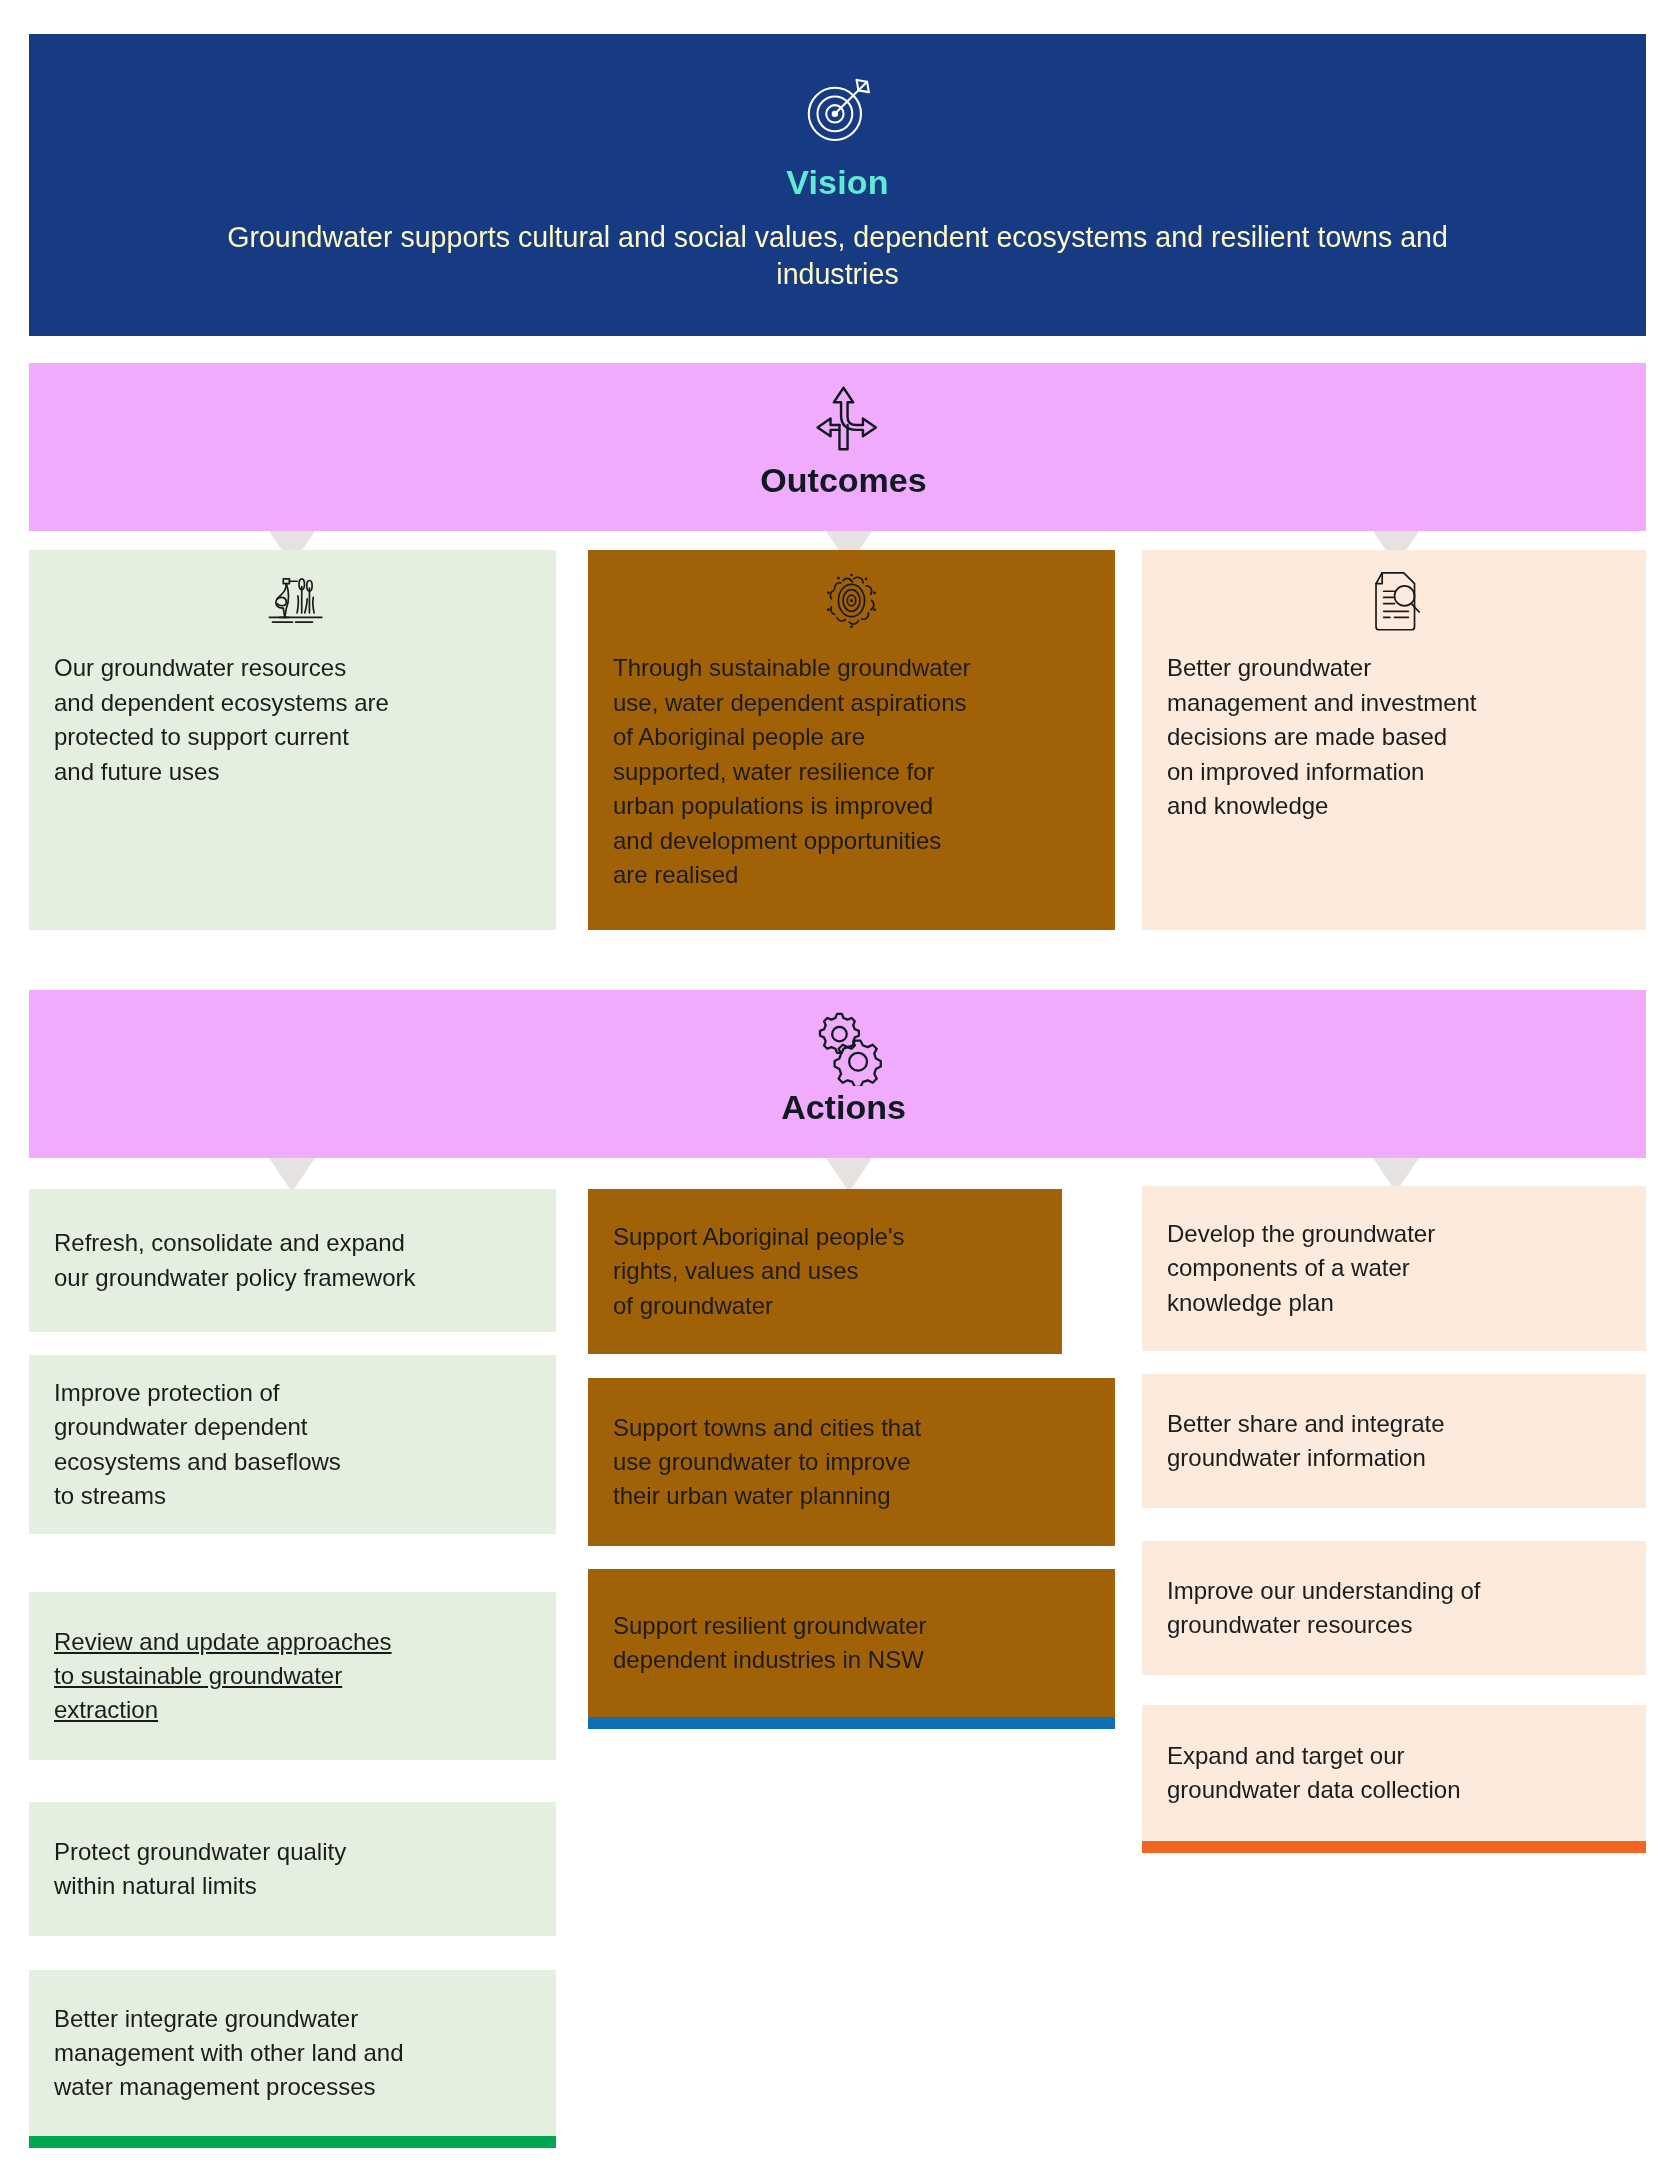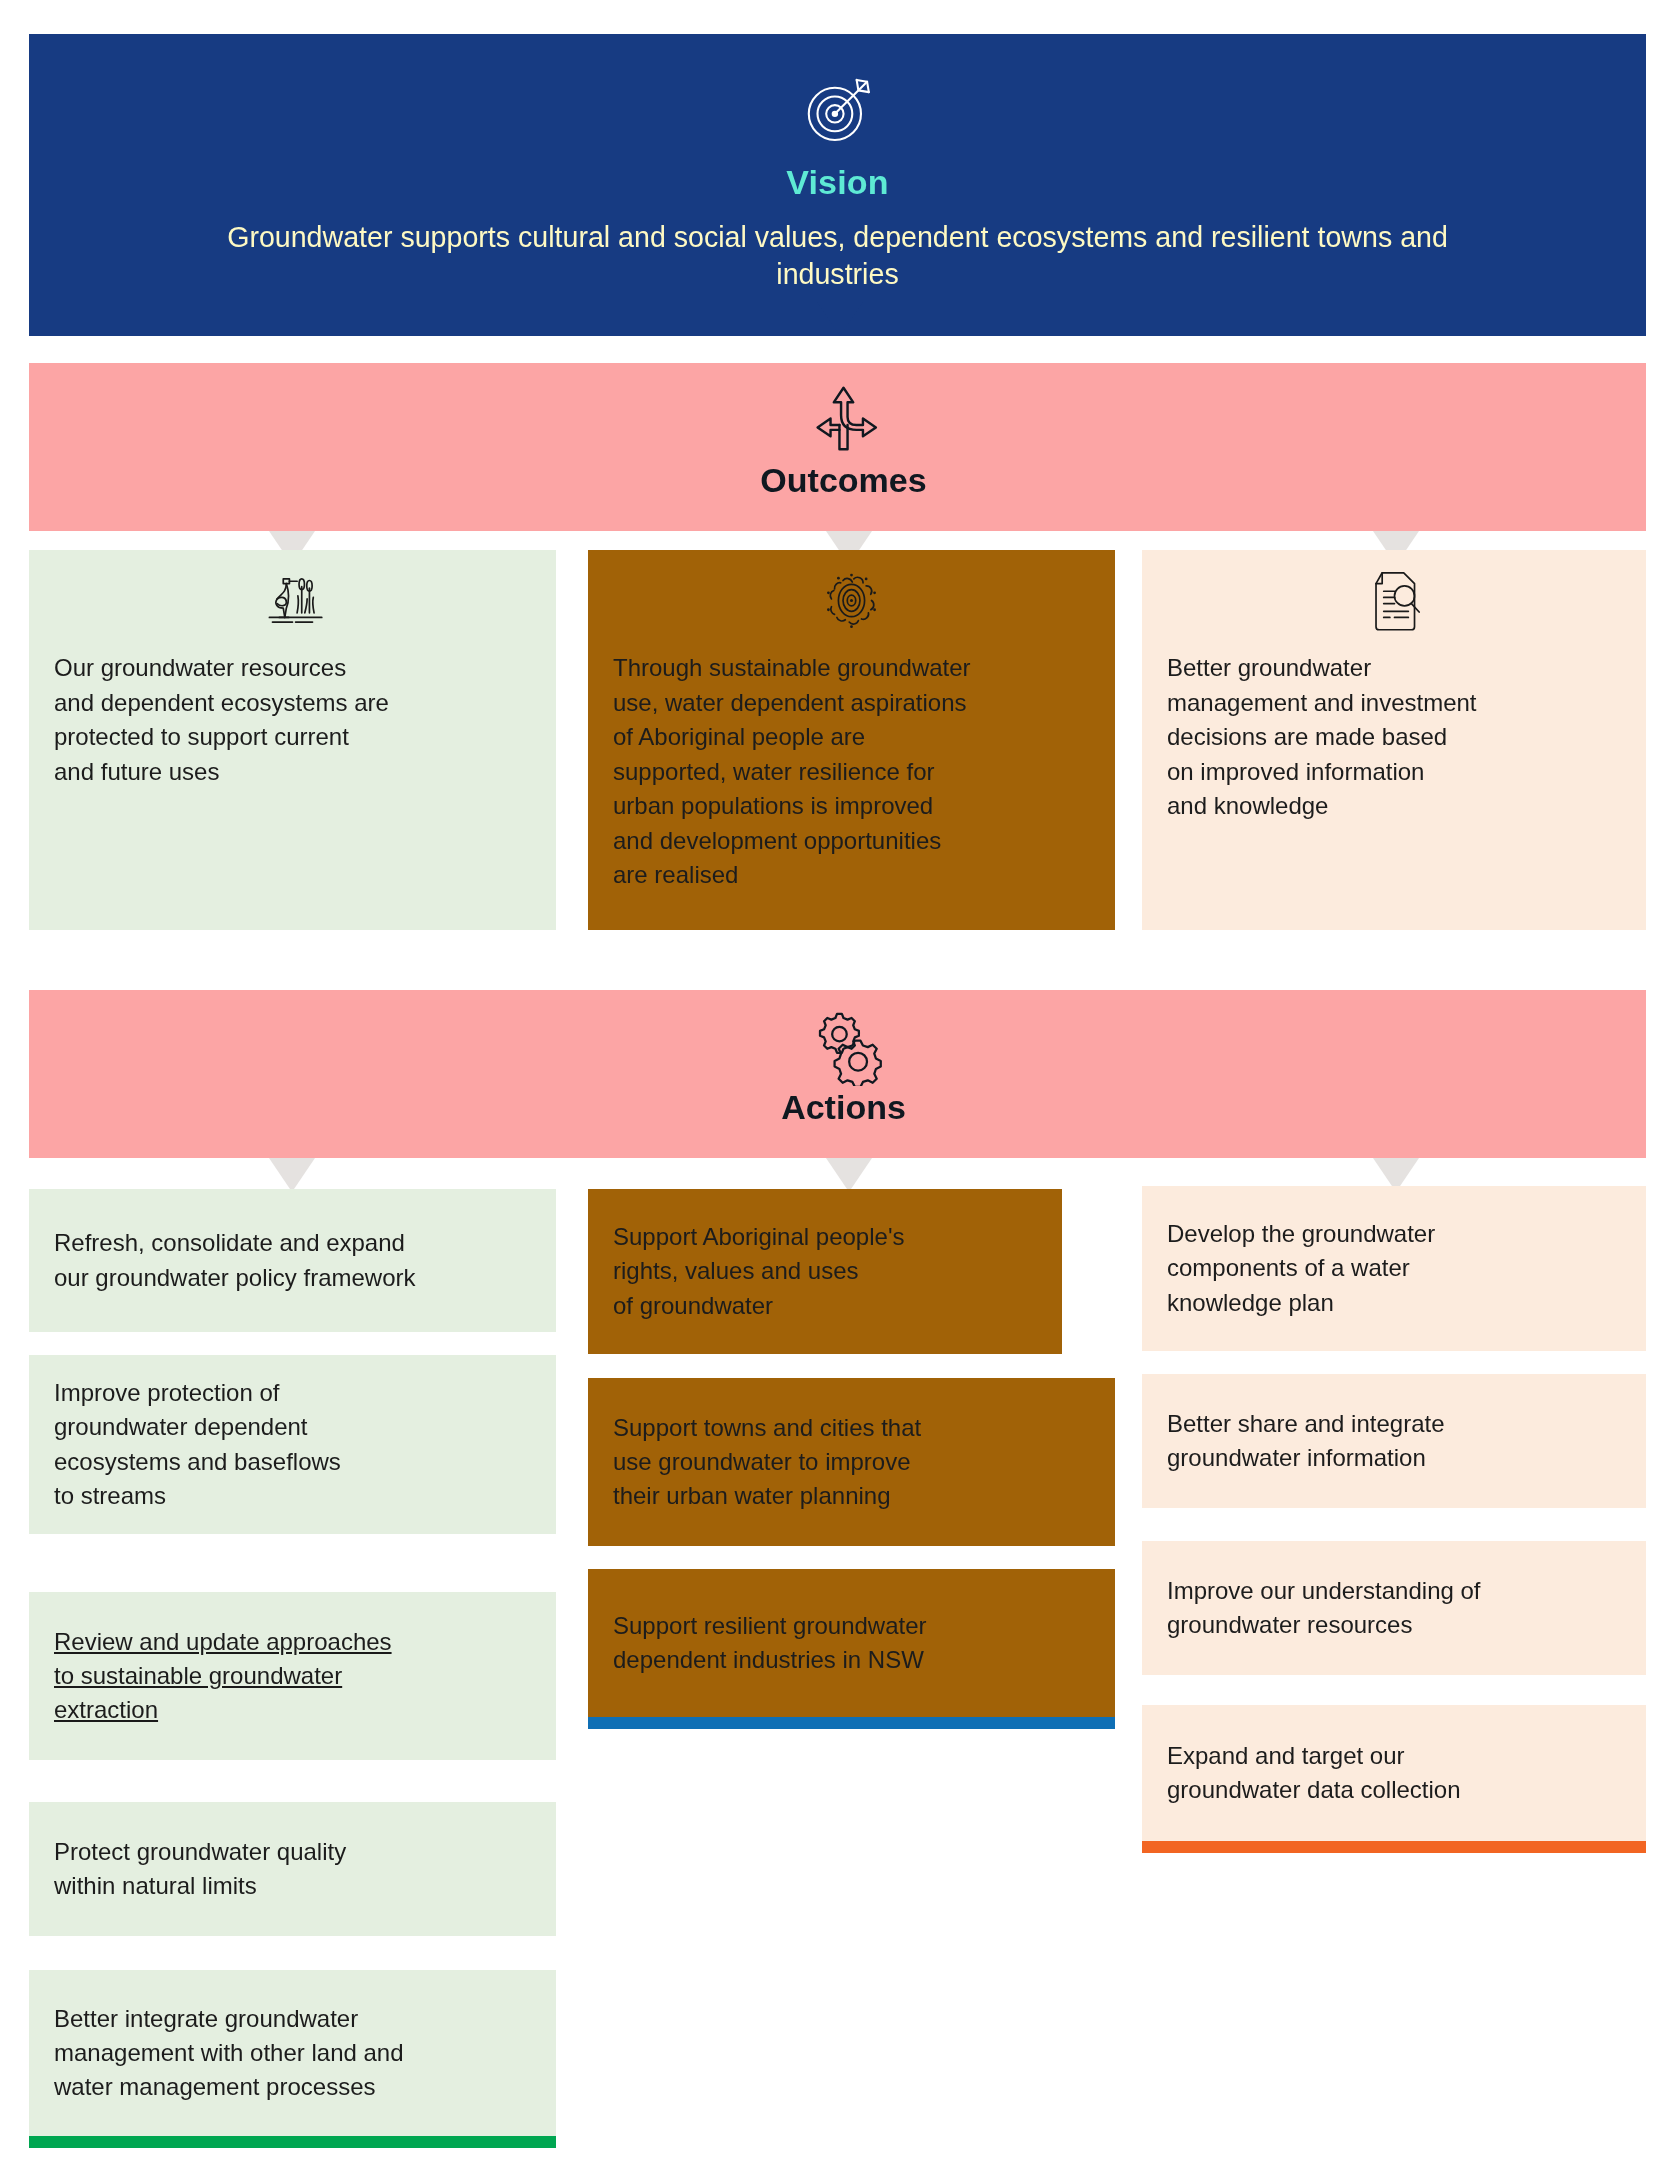--- a/index.html
+++ b/index.html
@@ -57,21 +57,21 @@
     left: 50%; margin-left: -23px;
     top: 302px;
     border-top: 34px solid var(--navy, #173b82);
   }
 
   
   .band {
     position: absolute;
     left: 29px;
     width: 1617px;
-    background: #fca5a5;
+    background: #f0abfc;
     display: flex;
     flex-direction: column;
     align-items: center;
     padding-left: 12px;
   }
   .band-icon { width: 81px; height: 81px; margin-top: 15px; }
   .band-title {
     font-size: 34px;
     font-weight: bold;
     color: #101820;

